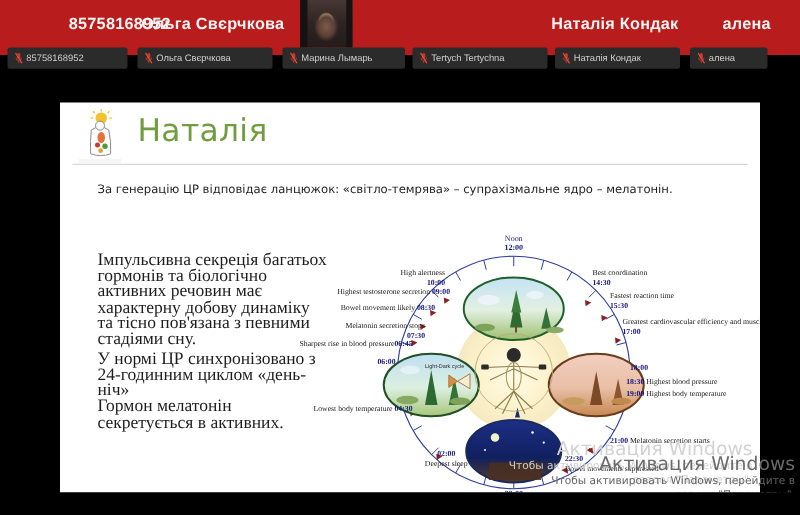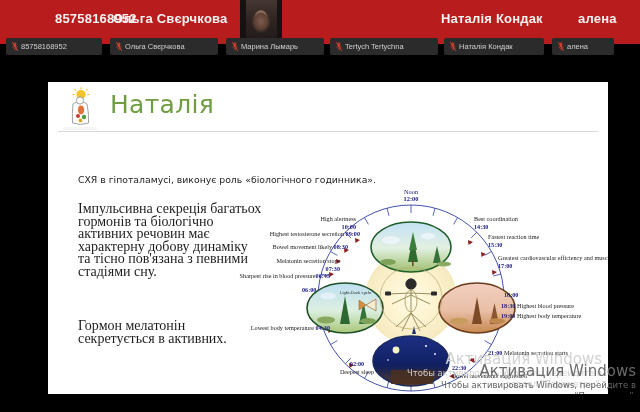--- a/index.html
+++ b/index.html
@@ -206,23 +206,24 @@
         <ellipse cx="23" cy="24" rx="3" ry="4.4" fill="#e4713a"></ellipse>
         <circle cx="20" cy="30" r="2" fill="#c83b2e"></circle>
         <circle cx="26" cy="31" r="2.2" fill="#4f9c3f"></circle>
         <circle cx="22.5" cy="34.5" r="1.9" fill="#e0a52c"></circle>
         <rect x="5" y="41" width="34" height="3.4" fill="#f5f5f5"></rect>
       </svg>
 
       <div class="slide-title">Наталія</div>
       <div class="title-rule"></div>
 
-      <div class="p-line" style="left:30px;top:92px;">СХЯ в гіпоталамусі, виконує роль «біологічного годинника».</div>
+      <div class="p-line" style="left:30px;top:64px;">За генерацію ЦР відповідає ланцюжок: «світло-темрява» – супрахізмальне ядро – мелатонін.</div>
 
       <div class="p-block" style="left:30px;top:121px;">Імпульсивна секреція багатьох гормонів та біологічно активних речовин має характерну добову динаміку та тісно пов'язана з певними стадіями сну.</div>
+      <div class="p-block" style="left:30px;top:200px;">У нормі ЦР синхронізовано з 24-годинним циклом «день-ніч»</div>
       <div class="p-block" style="left:30px;top:238px;">Гормон мелатонін секретується в активних.</div>
 
       <div class="clock">
 
         <svg width="390" height="196" viewBox="0 0 390 196">
           <defs>
             <radialGradient id="gCenter" cx="50%" cy="50%" r="50%">
               <stop offset="0%" stop-color="#fffbe4"></stop>
               <stop offset="55%" stop-color="#fdf3cf"></stop>
               <stop offset="100%" stop-color="#f5e9bf"></stop>

